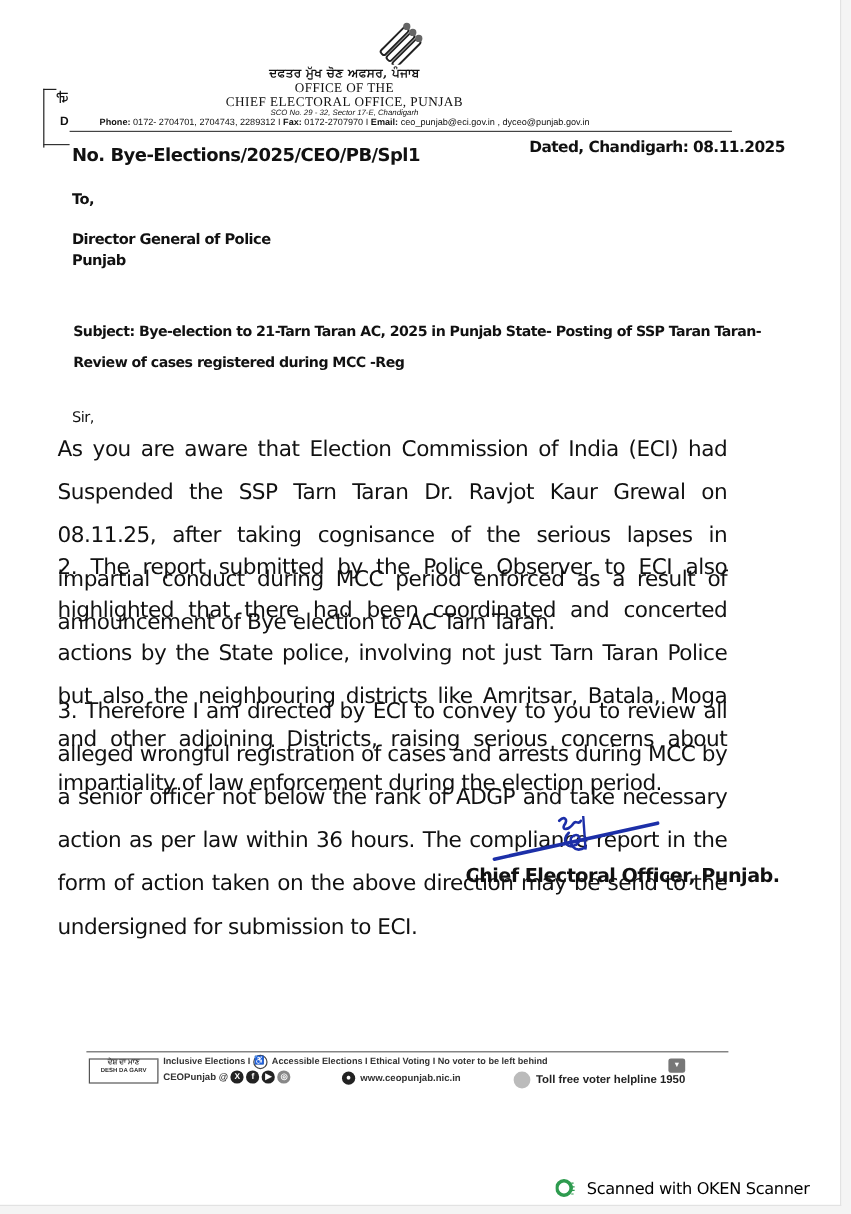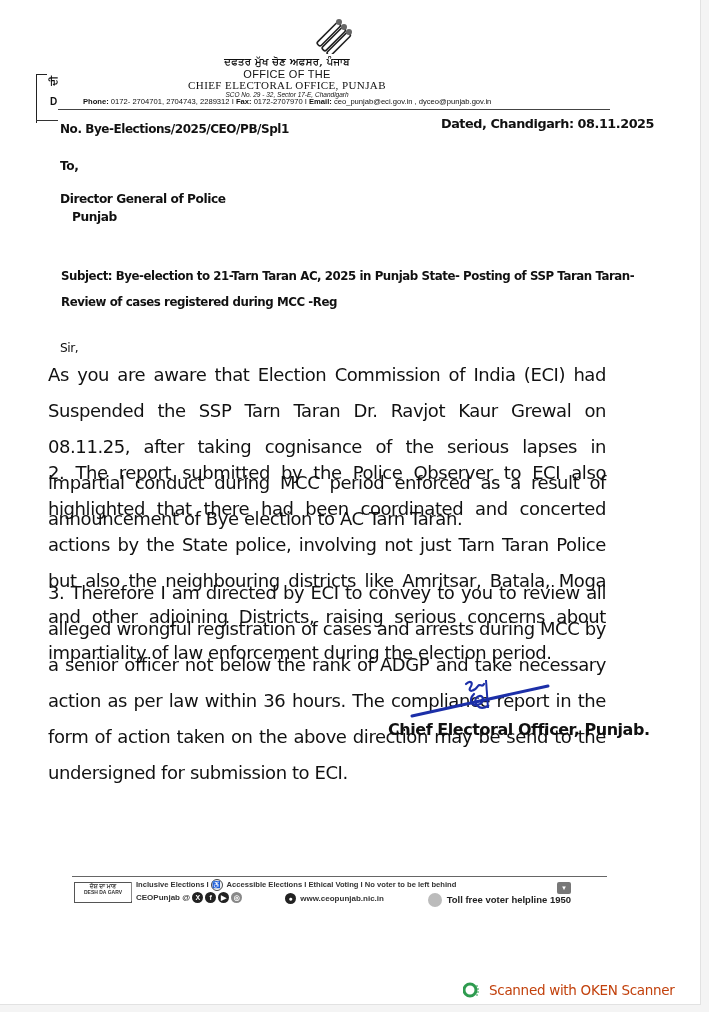--- a/index.html
+++ b/index.html
@@ -12,21 +12,21 @@
   }
   .page {
     position: absolute; left: 0; top: 0; width: 700px; height: 1004px;
     background: #ffffff;
     border-right: 1px solid #e2e2e2;
     border-bottom: 1px solid #e2e2e2;
   }
   .logo { position: absolute; left: 310px; top: 14px; width: 44px; height: 40px; }
   .hdr { position: absolute; left: 0; width: 574px; text-align: center; }
   .hdr-pa { top: 56px; font-family: "DejaVu Serif", serif; font-size: 10px; font-weight: bold; letter-spacing: 0.3px; }
-  .hdr-l1 { top: 68px; font-family: Liberation Sans, sans-serif; font-size: 11px; letter-spacing: 0.3px; }
+  .hdr-l1 { top: 68px; font-family: Liberation Serif, serif; font-size: 11px; letter-spacing: 0.3px; }
   .hdr-l2 { top: 79px; font-family: "Liberation Serif", serif; font-size: 11px; letter-spacing: 0.4px; }
   .hdr-addr { top: 91px; font-size: 6.5px; font-style: italic; }
   .side-box {
     position: absolute; left: 36px; top: 74px; width: 10px; height: 48px;
     border-left: 1.5px solid #222; border-top: 1.5px solid #222;
   }
   .side-text1 { position: absolute; left: 48px; top: 76px; font-size: 10px; font-weight: bold; writing-mode: vertical-rl; transform: rotate(180deg); }
   .side-text2 { position: absolute; left: 50px; top: 96px; font-size: 10px; font-weight: bold; }
   .contact { position: absolute; left: 83px; top: 97px; font-size: 7.6px; white-space: nowrap; }
   .contact b { font-weight: bold; }
@@ -46,21 +46,21 @@
   .ft-l1 { position: absolute; left: 136px; top: 879px; font-size: 7.6px; font-weight: bold; color: #333; white-space: nowrap; }
   .ft-l2 { position: absolute; left: 136px; top: 892px; font-size: 8px; font-weight: bold; color: #333; white-space: nowrap; }
   .ic { display: inline-block; width: 11px; height: 11px; border-radius: 50%; background: #222; vertical-align: middle; color: #fff; font-size: 7px; line-height: 11px; text-align: center; margin-right: 2px; }
   .ic.gray { background: #888; }
   .ic.ring { background: #fff; border: 1.5px solid #444; width: 10px; height: 10px; line-height: 10px; color: #444; }
   .ft-web { position: absolute; left: 285px; top: 893px; font-size: 8px; font-weight: bold; color: #333; white-space: nowrap; }
   .ft-help { position: absolute; left: 428px; top: 893px; font-size: 9.5px; font-weight: bold; color: #222; white-space: nowrap; }
   .ft-help .ic { width: 14px; height: 14px; background: #bbb; }
   .ft-app { position: absolute; left: 557px; top: 882px; width: 14px; height: 12px; background: #777; border-radius: 2px; color: #fff; font-size: 7px; text-align: center; line-height: 12px; }
 
-  .scan { position: absolute; left: 463px; top: 982px; white-space: nowrap; font-family: "DejaVu Sans", sans-serif; font-size: 13.5px; color: #c2410c; letter-spacing: -0.3px; }
+  .scan { position: absolute; left: 463px; top: 982px; white-space: nowrap; font-family: "DejaVu Sans", sans-serif; font-size: 13.5px; color: #000000; letter-spacing: -0.3px; }
   .scan-icon { display: inline-block; width: 16px; height: 16px; vertical-align: -3px; margin-right: 10px; }
 </style>
 </head>
 <body>
 
 <div class="page">
 
   <svg class="logo" viewBox="0 0 44 40">
     <g transform="rotate(-45 22 22)">
       <rect x="6" y="16" width="30" height="5" rx="2" fill="#fff" stroke="#222" stroke-width="1.6"></rect>
@@ -87,26 +87,26 @@
     <span> I </span>
     <b>Fax:</b>
     <span>0172-2707970</span>
     <span> I </span>
     <b>Email:</b>
     <span>ceo_punjab@eci.gov.in , dyceo@punjab.gov.in</span>
   </div>
   <div class="hr-top"></div>
   <div class="hr-side"></div>
 
-  <div class="t b" style="left:60px; top:121px; font-size:12px;">No. Bye-Elections/2025/CEO/PB/Spl1</div>
+  <div class="t b" style="left:60px; top:121px; font-size:15px;">No. Bye-Elections/2025/CEO/PB/Spl1</div>
   <div class="t b" style="left:441px; top:116px; font-size:12.8px;text-align:right;">Dated, Chandigarh: 08.11.2025</div>
 
   <div class="t b" style="left:60px; top:158px;">To,</div>
   <div class="t b" style="left:60px; top:191px;">Director General of Police</div>
-  <div class="t b" style="left:60px; top:209px;margin-left:12px;">Punjab</div>
+  <div class="t b" style="left:60px; top:209px;">Punjab</div>
 
   <div class="t b" style="left:61px; top:268px; font-size:11.8px;">Subject: Bye-election to 21-Tarn Taran AC, 2025 in Punjab State- Posting of SSP Taran Taran-</div>
   <div class="t b" style="left:61px; top:294px; font-size:11.8px;">Review of cases registered during MCC -Reg</div>
 
   <div class="t" style="left:60px; top:340px;">Sir,</div>
 
   <div class="body-p" style="top:357px;">As you are aware that Election Commission of India (ECI) had Suspended the SSP Tarn Taran Dr. Ravjot Kaur Grewal on 08.11.25, after taking cognisance of the serious lapses in impartial conduct during MCC period enforced as a result of announcement of Bye election to AC Tarn Taran.</div>
   <div class="body-p" style="top:455px;">2. The report submitted by the Police Observer to ECI also highlighted that there had been coordinated and concerted actions by the State police, involving not just Tarn Taran Police but also the neighbouring districts like Amritsar, Batala, Moga and other adjoining Districts, raising serious concerns about impartiality of law enforcement during the election period.</div>
   <div class="body-p" style="top:575px;">3. Therefore I am directed by ECI to convey to you to review all alleged wrongful registration of cases and arrests during MCC by a senior officer not below the rank of ADGP and take necessary action as per law within 36 hours. The compliance report in the form of action taken on the above direction may be send to the undersigned for submission to ECI.</div>
 

